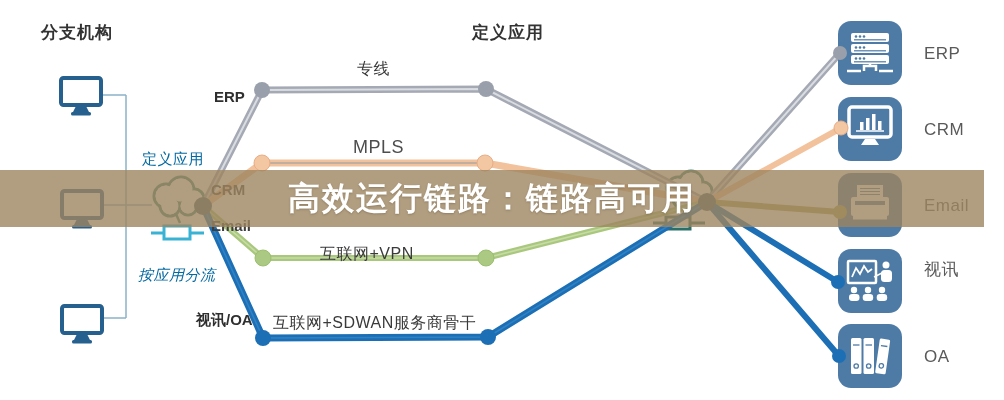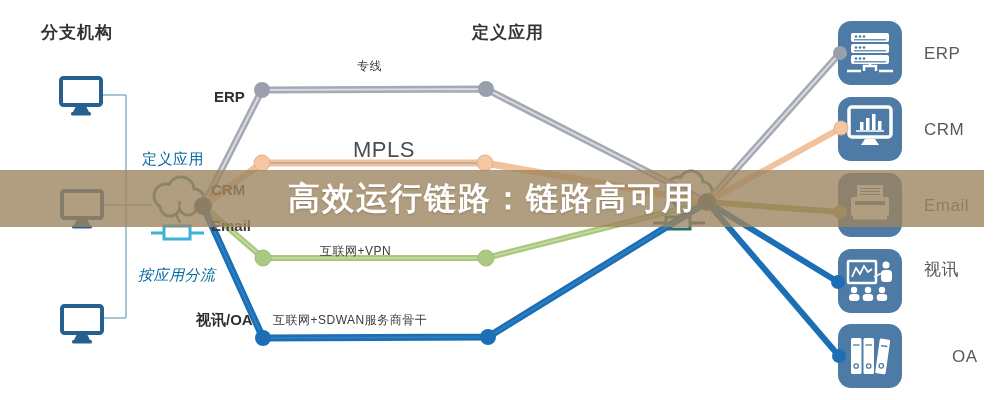--- a/index.html
+++ b/index.html
@@ -2,22 +2,22 @@
 <html><head>
 <meta charset="utf-8">
 <style>
   html,body{margin:0;padding:0;background:#fff;}
   #stage{
     position:relative;width:1004px;height:400px;overflow:hidden;background:#ffffff;
     font-family:"Liberation Sans","DejaVu Sans",sans-serif;
   }
   .lbl{position:absolute;white-space:nowrap;line-height:1.15;}
   .title{font-size:17px;font-weight:bold;color:#333;letter-spacing:1px;}
-  .linklbl{font-size:12px;color:#3a3a3a;letter-spacing:0.5px;}
-  .mpls{font-size:22px;color:#4d4d4d;letter-spacing:0.5px;}
+  .linklbl{font-size:16px;color:#3a3a3a;letter-spacing:0.5px;}
+  .mpls{font-size:18px;color:#4d4d4d;letter-spacing:0.5px;}
   .applbl{font-size:15px;font-weight:bold;color:#2f2f2f;}
   .note{font-size:15px;color:#0369a1;letter-spacing:0.5px;}
   .rightlbl{font-size:17px;color:#595959;letter-spacing:0.5px;}
   #banner{
     position:absolute;left:0;top:170px;width:984px;height:57px;
     background:rgba(158,132,95,0.80);z-index:50;
   }
   #banner .btxt{
     display:block;text-align:center;line-height:57px;font-size:32px;font-weight:bold;
     color:#fff;letter-spacing:2px;text-shadow:0 1px 2px rgba(90,75,50,0.35);
@@ -247,19 +247,19 @@
   <div class="lbl applbl" style="left:211px;top:217px;color:#3d3d3d;">Email</div>
   <div class="lbl applbl" style="left:196px;top:311px;">视讯/OA</div>
 
   <div class="lbl note" style="left:142px;top:150px;">定义应用</div>
   <div class="lbl note" style="left:138px;top:266px;font-style:italic;">按应用分流</div>
 
   <div class="lbl rightlbl" style="left:924px;top:44px;">ERP</div>
   <div class="lbl rightlbl" style="left:924px;top:120px;">CRM</div>
   <div class="lbl rightlbl" style="left:924px;top:196px;">Email</div>
   <div class="lbl rightlbl" style="left:924px;top:260px;">视讯</div>
-  <div class="lbl rightlbl" style="left:924px;top:347px;margin-left:28px;">OA</div>
+  <div class="lbl rightlbl" style="left:924px;top:347px;">OA</div>
 
   <div id="banner">
     <span class="btxt">高效运行链路：链路高可用</span>
   </div>
 
 </div>
 
 </body></html>

